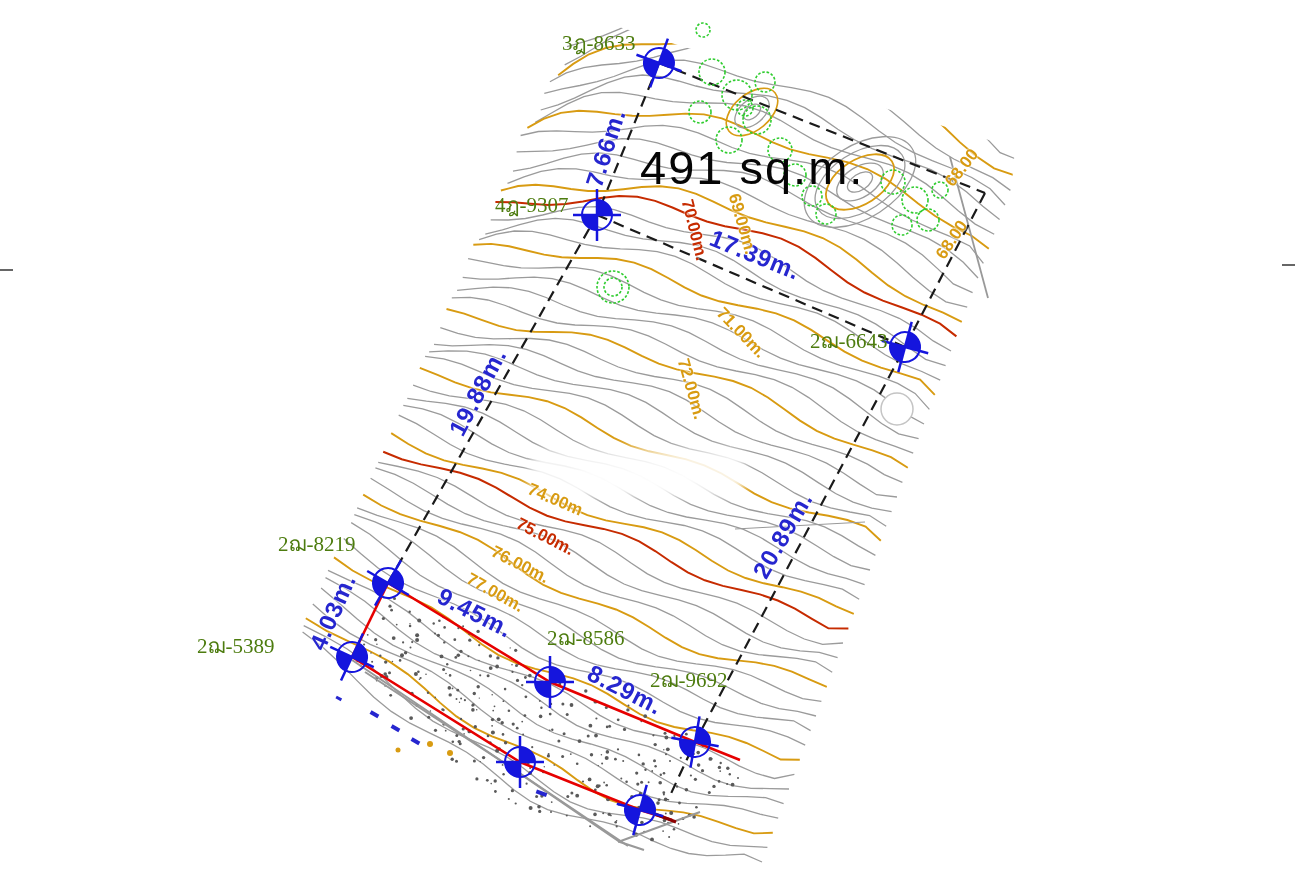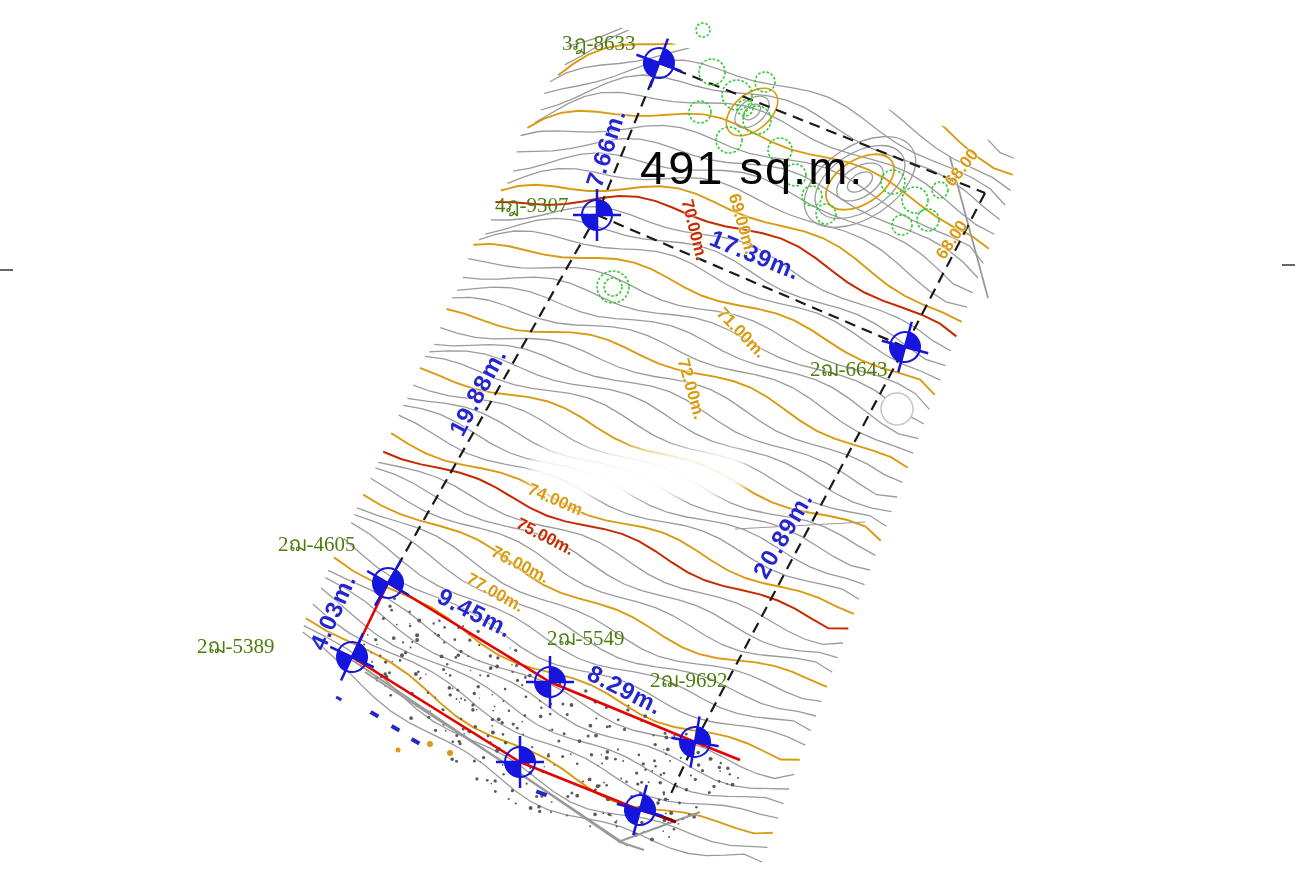--- a/index.html
+++ b/index.html
@@ -514,24 +514,24 @@
     </g>
   </svg>
 
   <div class="watermark"></div>
   <div class="watermark2"></div>
 
   <div class="area" style="left:640px;top:140px;text-align:right;">491 sq.m.</div>
 
   <div class="pt" style="left:562px;top:26px;">3ฎ-8633</div>
   <div class="pt" style="left:495px;top:188px;text-align:center;">4ฎ-9307</div>
-  <div class="pt" style="left:810px;top:352px;">2ฌ-6643</div>
-  <div class="pt" style="left:278px;top:527px;">2ฌ-4605</div>
+  <div class="pt" style="left:810px;top:324px;">2ฌ-6643</div>
+  <div class="pt" style="left:278px;top:527px;">2ฌ-8219</div>
   <div class="pt" style="left:197px;top:629px;">2ฌ-5389</div>
-  <div class="pt" style="left:547px;top:621px;">2ฌ-5549</div>
+  <div class="pt" style="left:547px;top:621px;">2ฌ-8586</div>
   <div class="pt" style="left:650px;top:663px;">2ฌ-9692</div>
 
   <div class="lbl dim" style="left:606px;top:148px;--r:-72deg;">7.66m.</div>
   <div class="lbl dim" style="left:755px;top:255px;--r:22deg;">17.39m.</div>
   <div class="lbl dim" style="left:478px;top:392px;--r:-62deg;">19.88m.</div>
   <div class="lbl dim" style="left:783px;top:535px;--r:-60deg;">20.89m.</div>
   <div class="lbl dim" style="left:475px;top:613px;--r:27deg;">9.45m.</div>
   <div class="lbl dim" style="left:625px;top:690px;--r:27deg;">8.29m.</div>
   <div class="lbl dim" style="left:333px;top:612px;--r:-66deg;">4.03m.</div>
 

